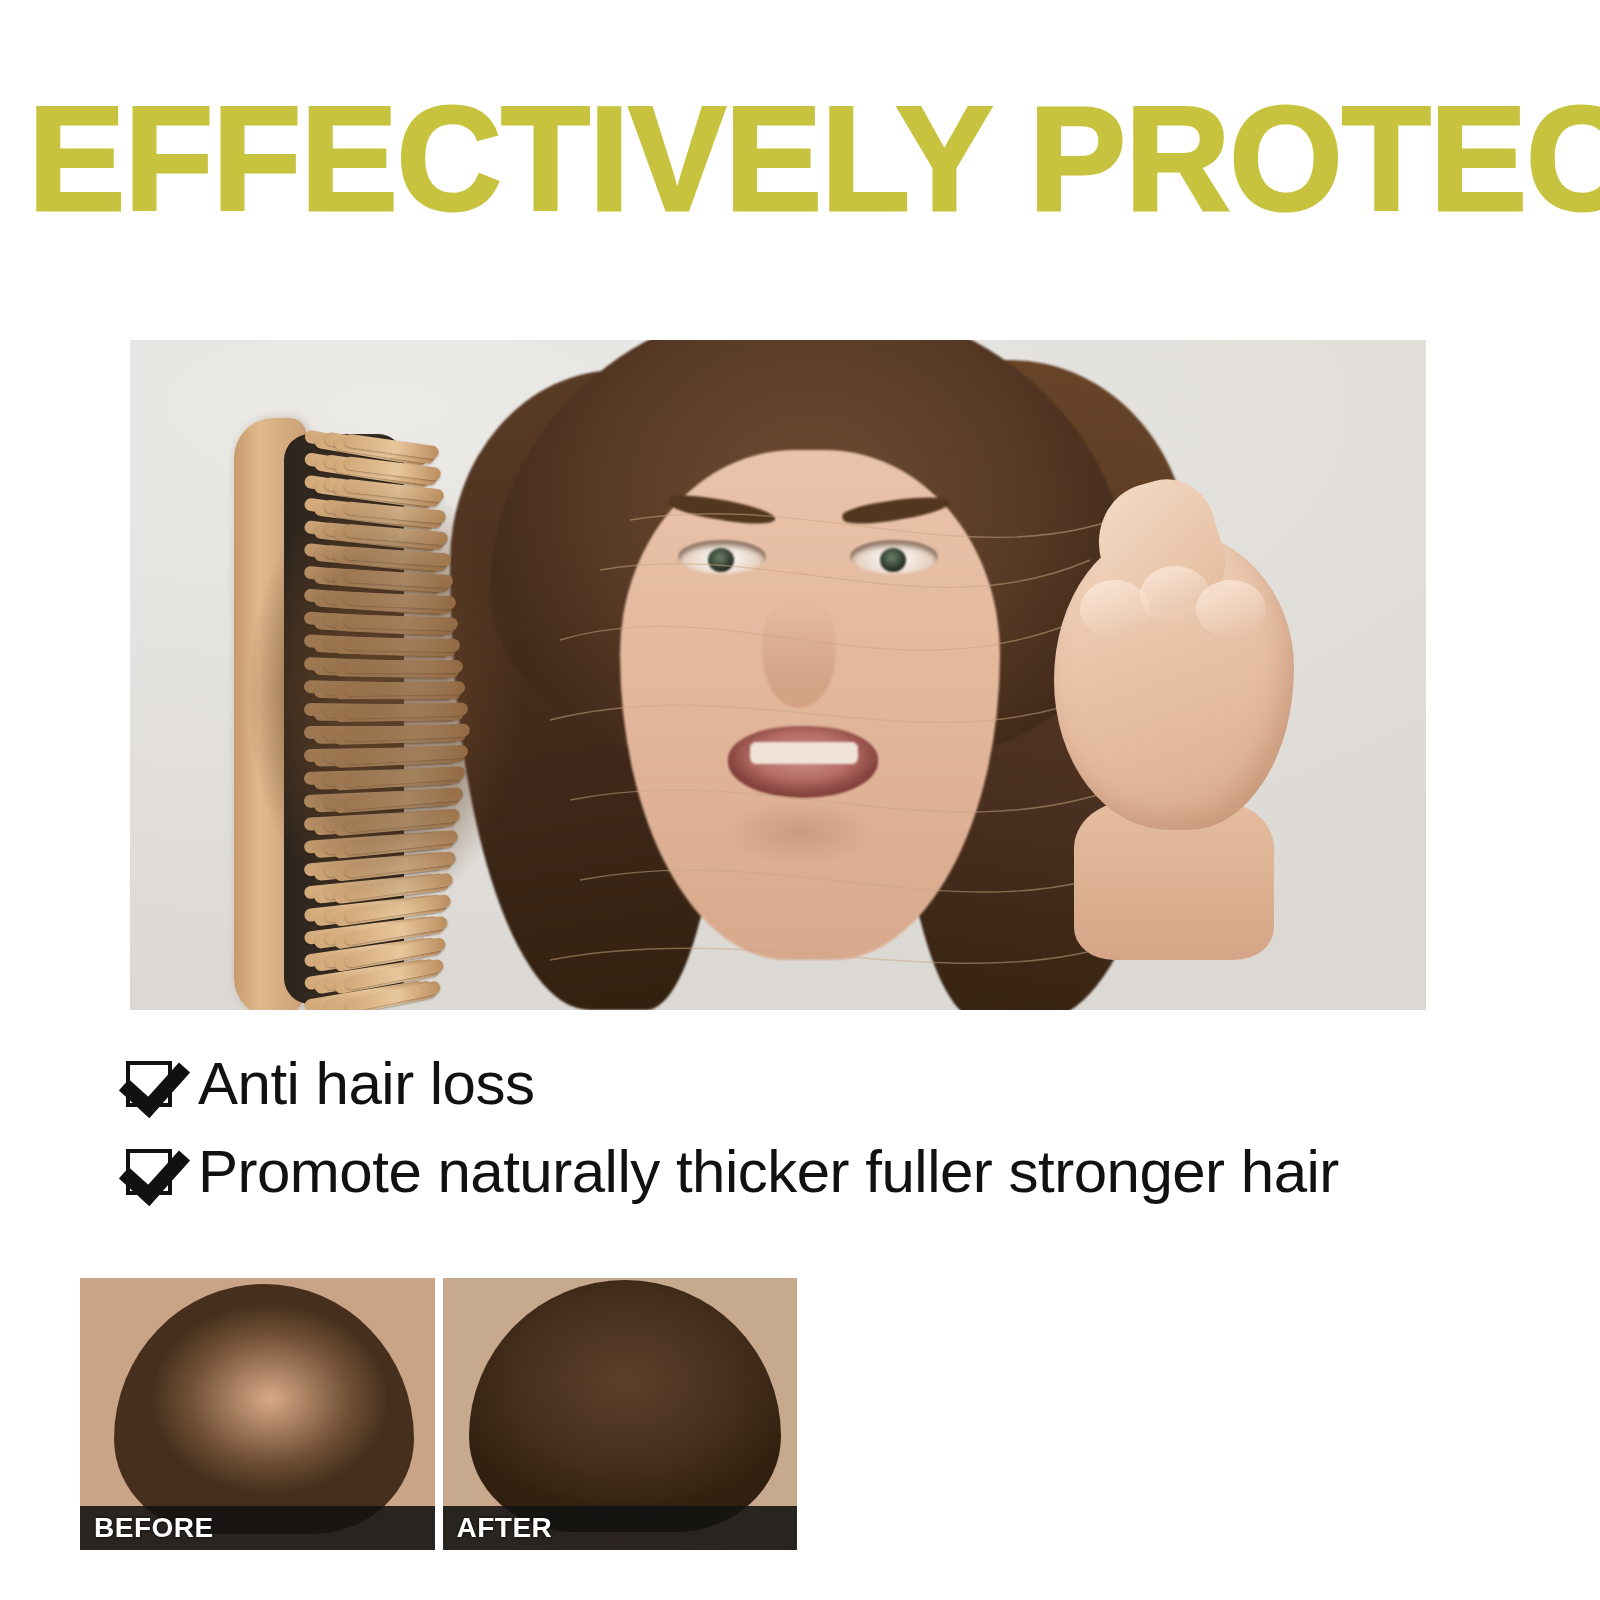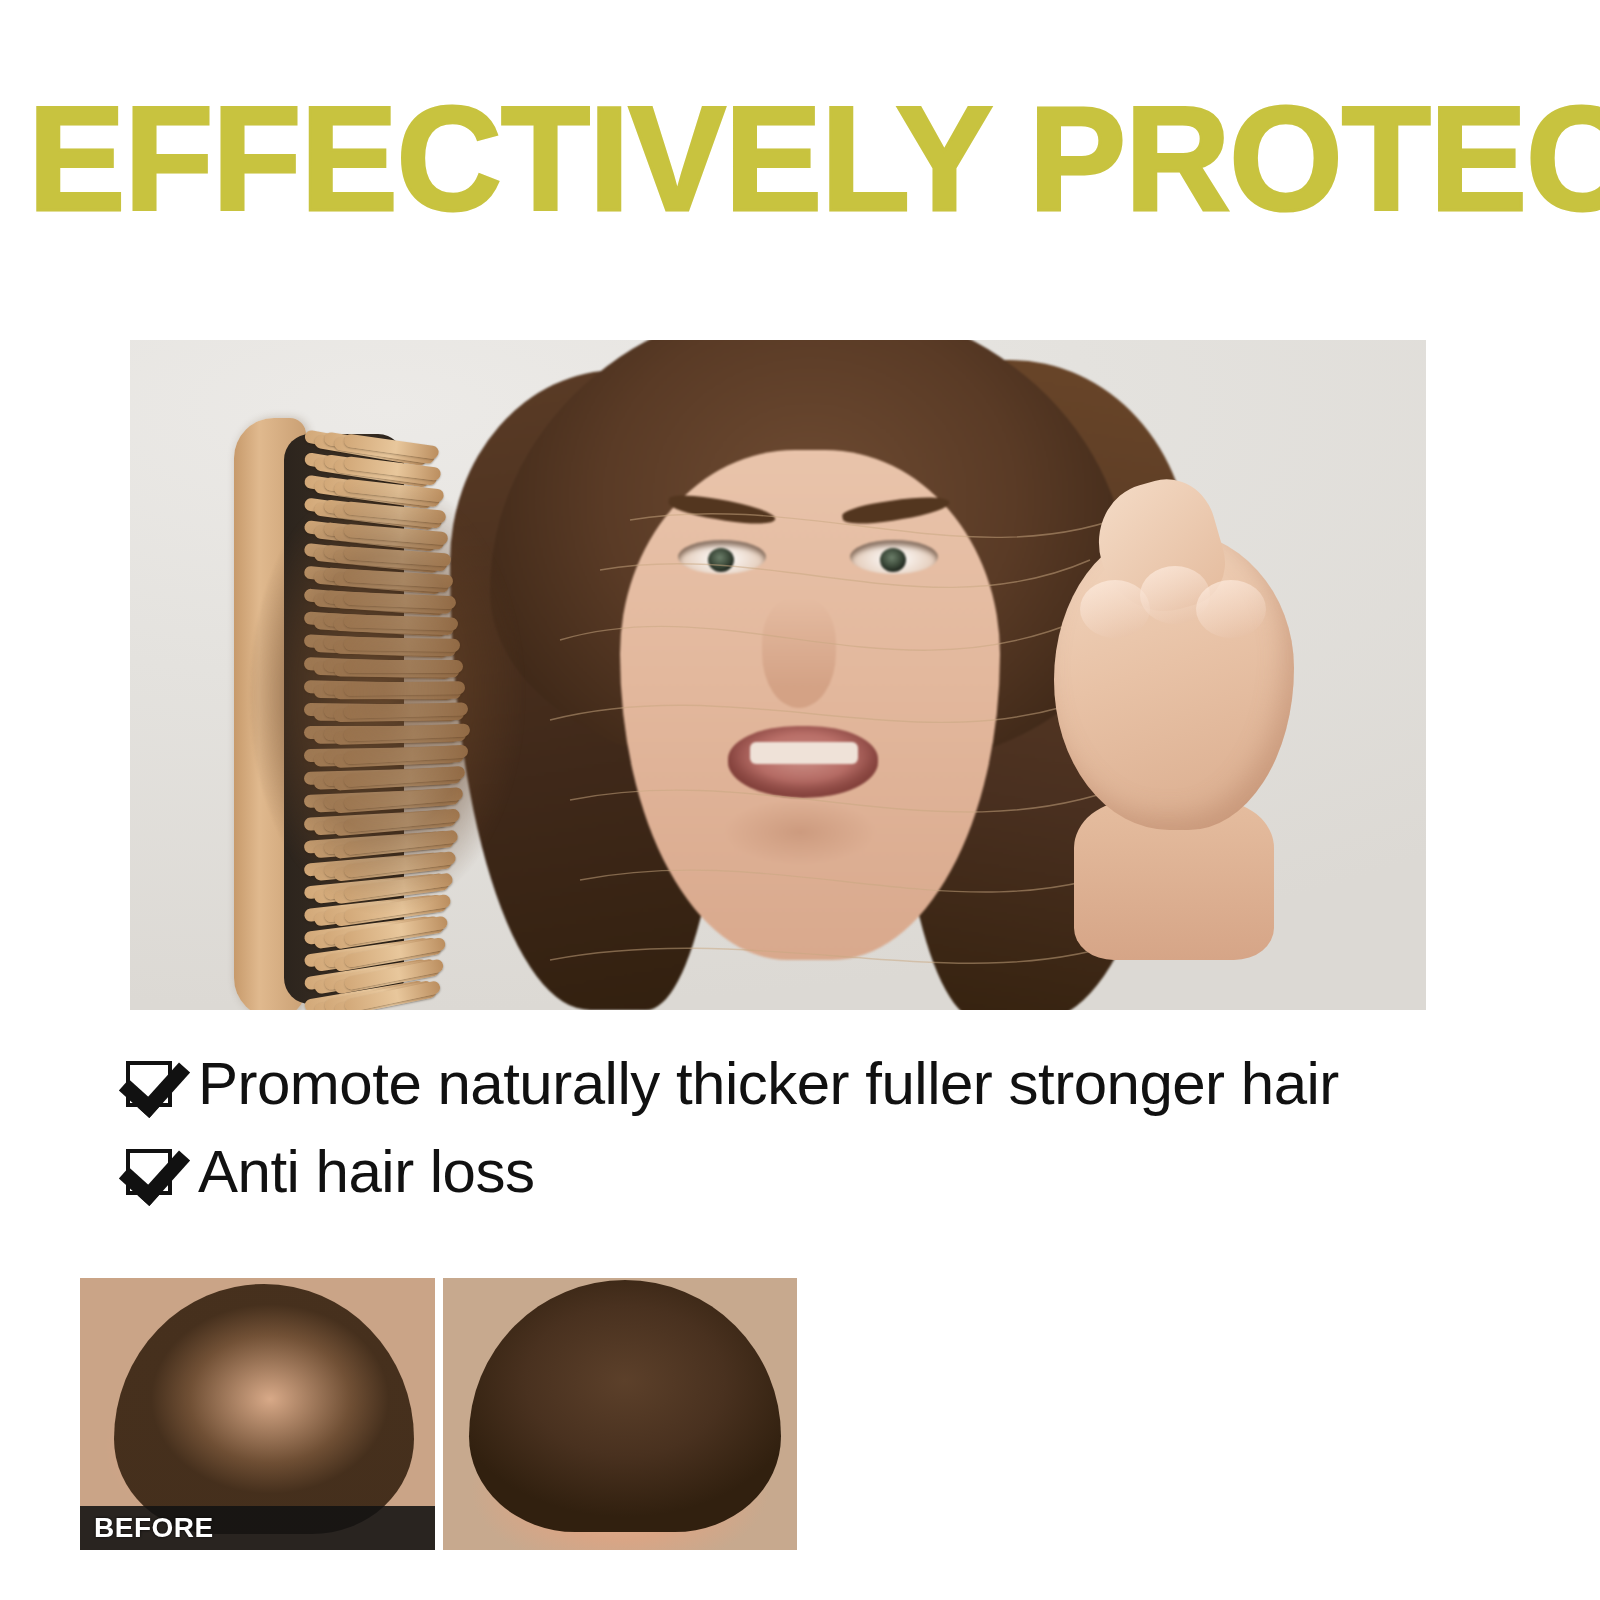--- a/index.html
+++ b/index.html
@@ -569,38 +569,41 @@
         <div class="knuckle" style="left:36px; top:110px;"></div>
         <div class="knuckle" style="left:96px; top:96px;"></div>
         <div class="knuckle" style="left:152px; top:110px;"></div>
       </div>
     </div>
   </div>
 
   <div class="benefits">
     <div class="benefit-row">
       <span class="checkbox"></span>
-      <span class="benefit-label">Promote naturally thicker fuller stronger hair</span>
+      <span class="benefit-label">Anti hair loss</span>
     </div>
     <div class="benefit-row">
       <span class="checkbox"></span>
-      <span class="benefit-label">Anti hair loss</span>
+      <span class="benefit-label">Promote naturally thicker fuller stronger hair</span>
     </div>
   </div>
 
   <div class="ba-left">
     <div class="ba-panel">
       <div class="scalp-before">
         <div class="dome dome-thin"></div>
       </div>
       <div class="ba-caption">
         <span>BEFORE</span>
       </div>
     </div>
     <div class="ba-panel">
       <div class="scalp-after">
         <div class="dome dome-full"></div>
       </div>
+      <div class="ba-caption">
+        <span>AFTER</span>
+      </div>
     </div>
   </div>
 
 
 </div>
 
 </body></html>

